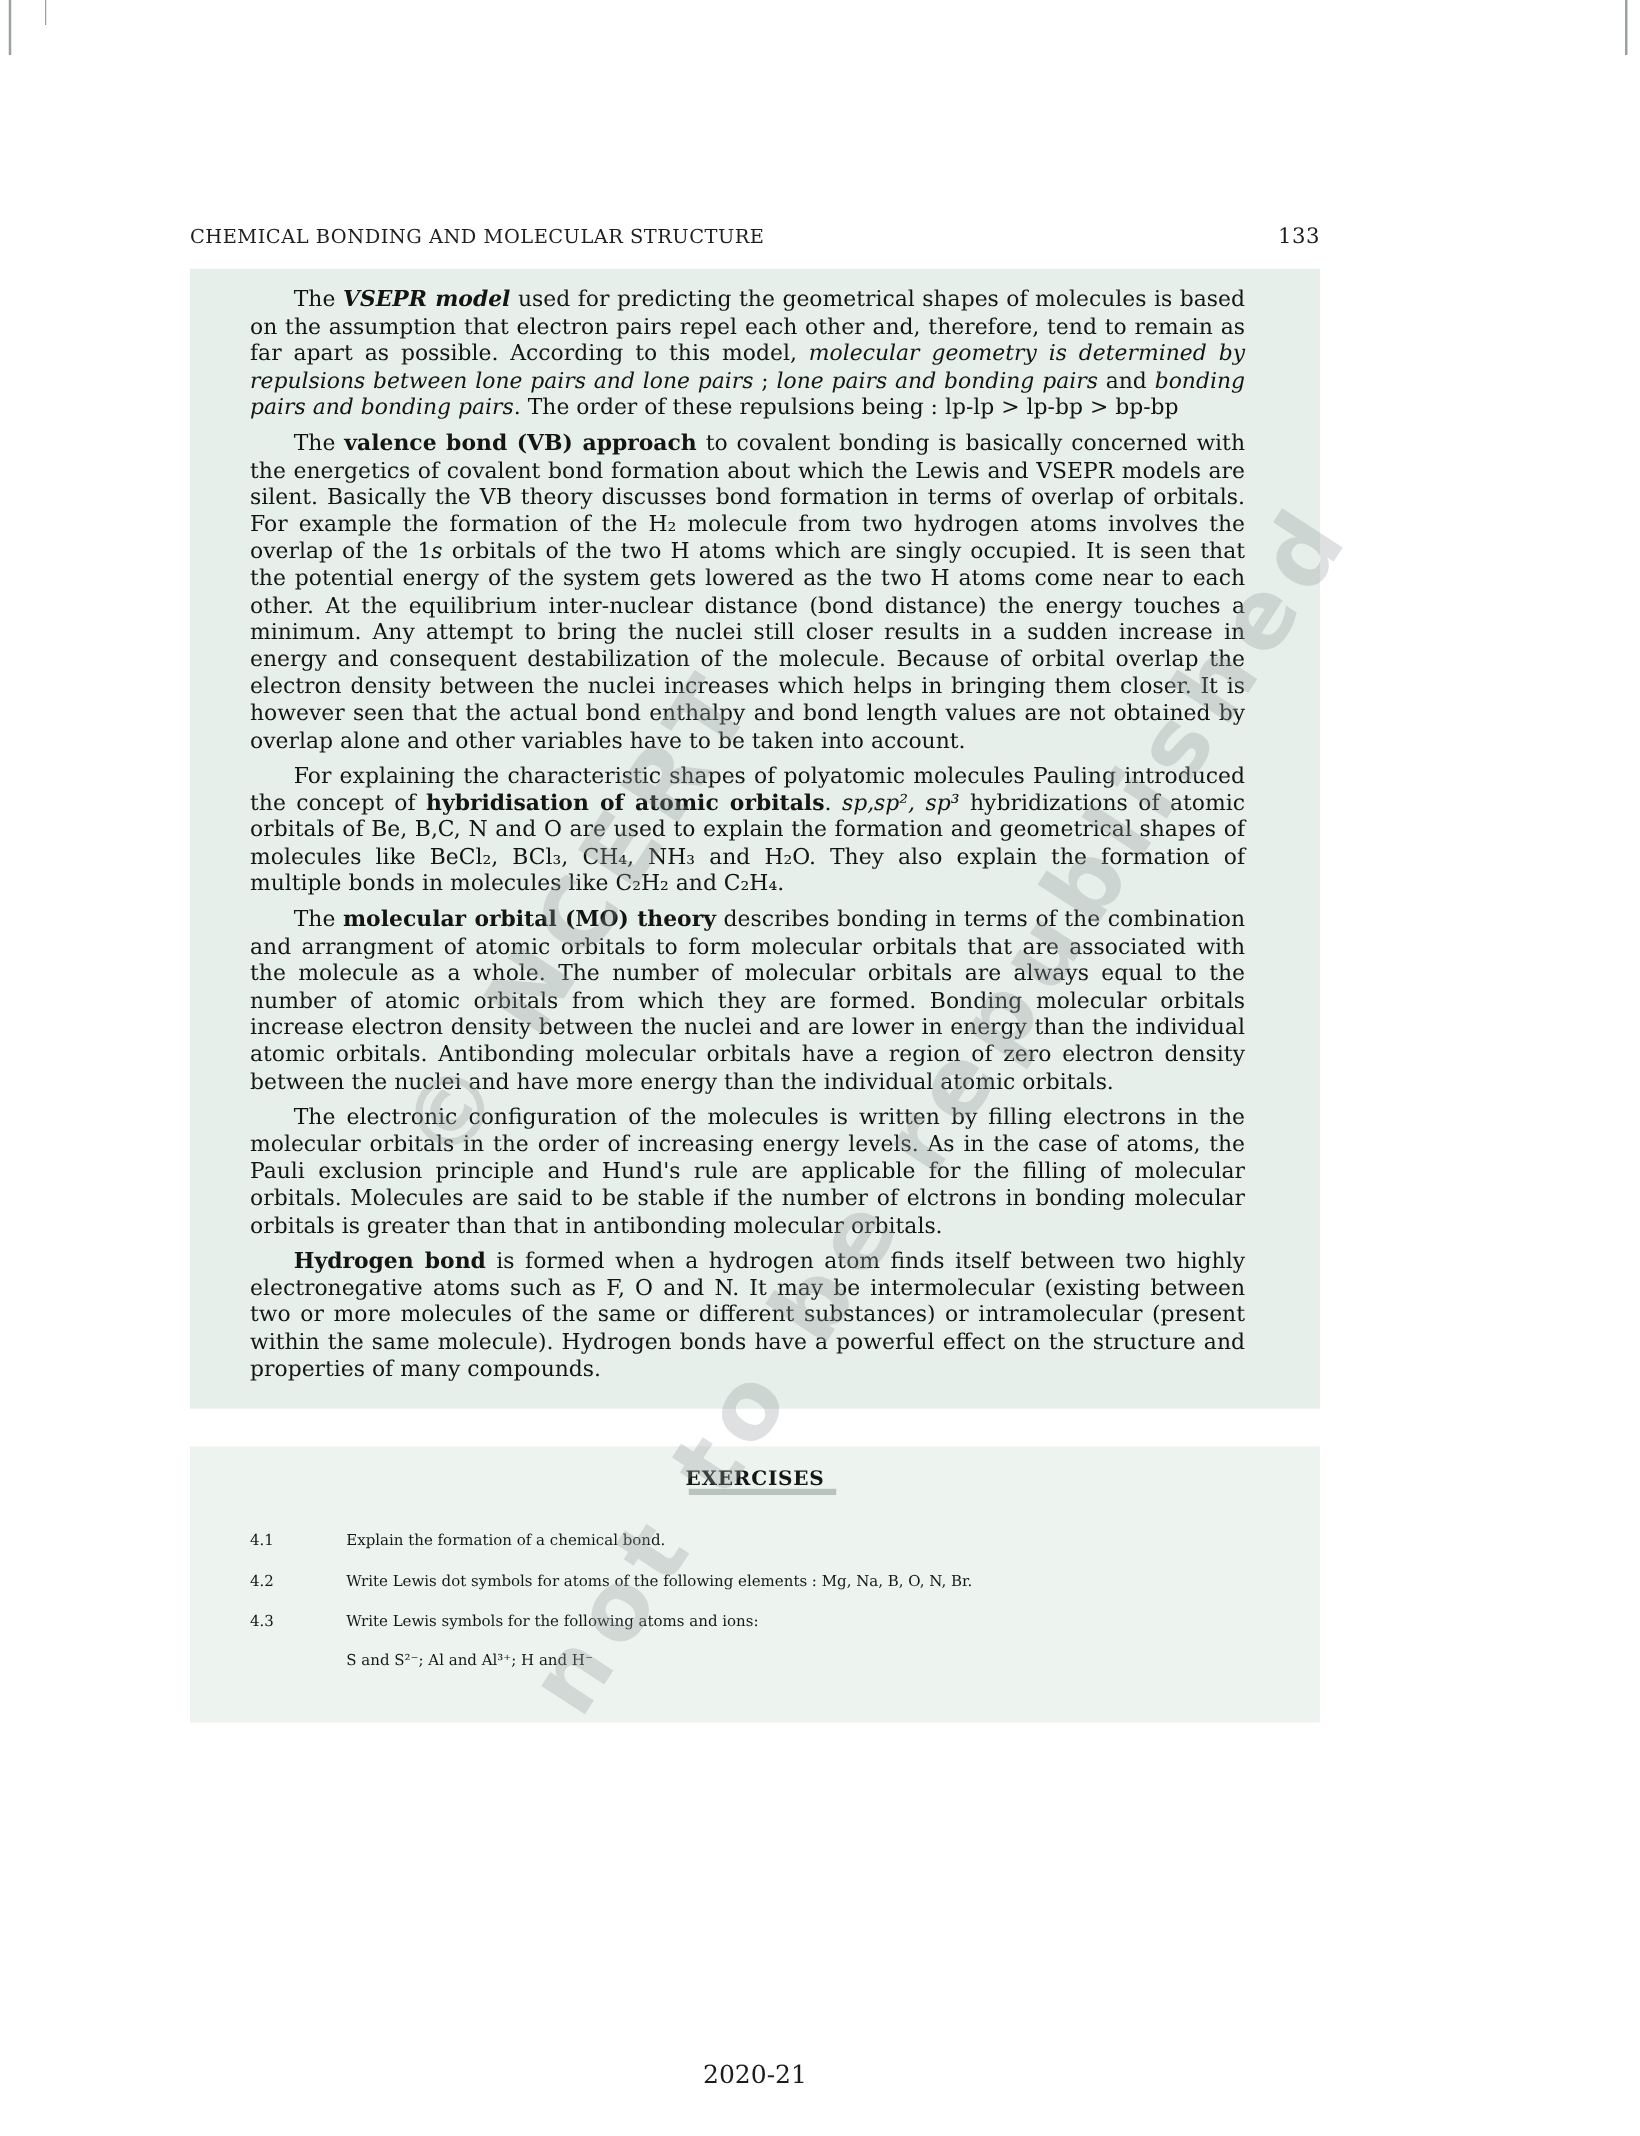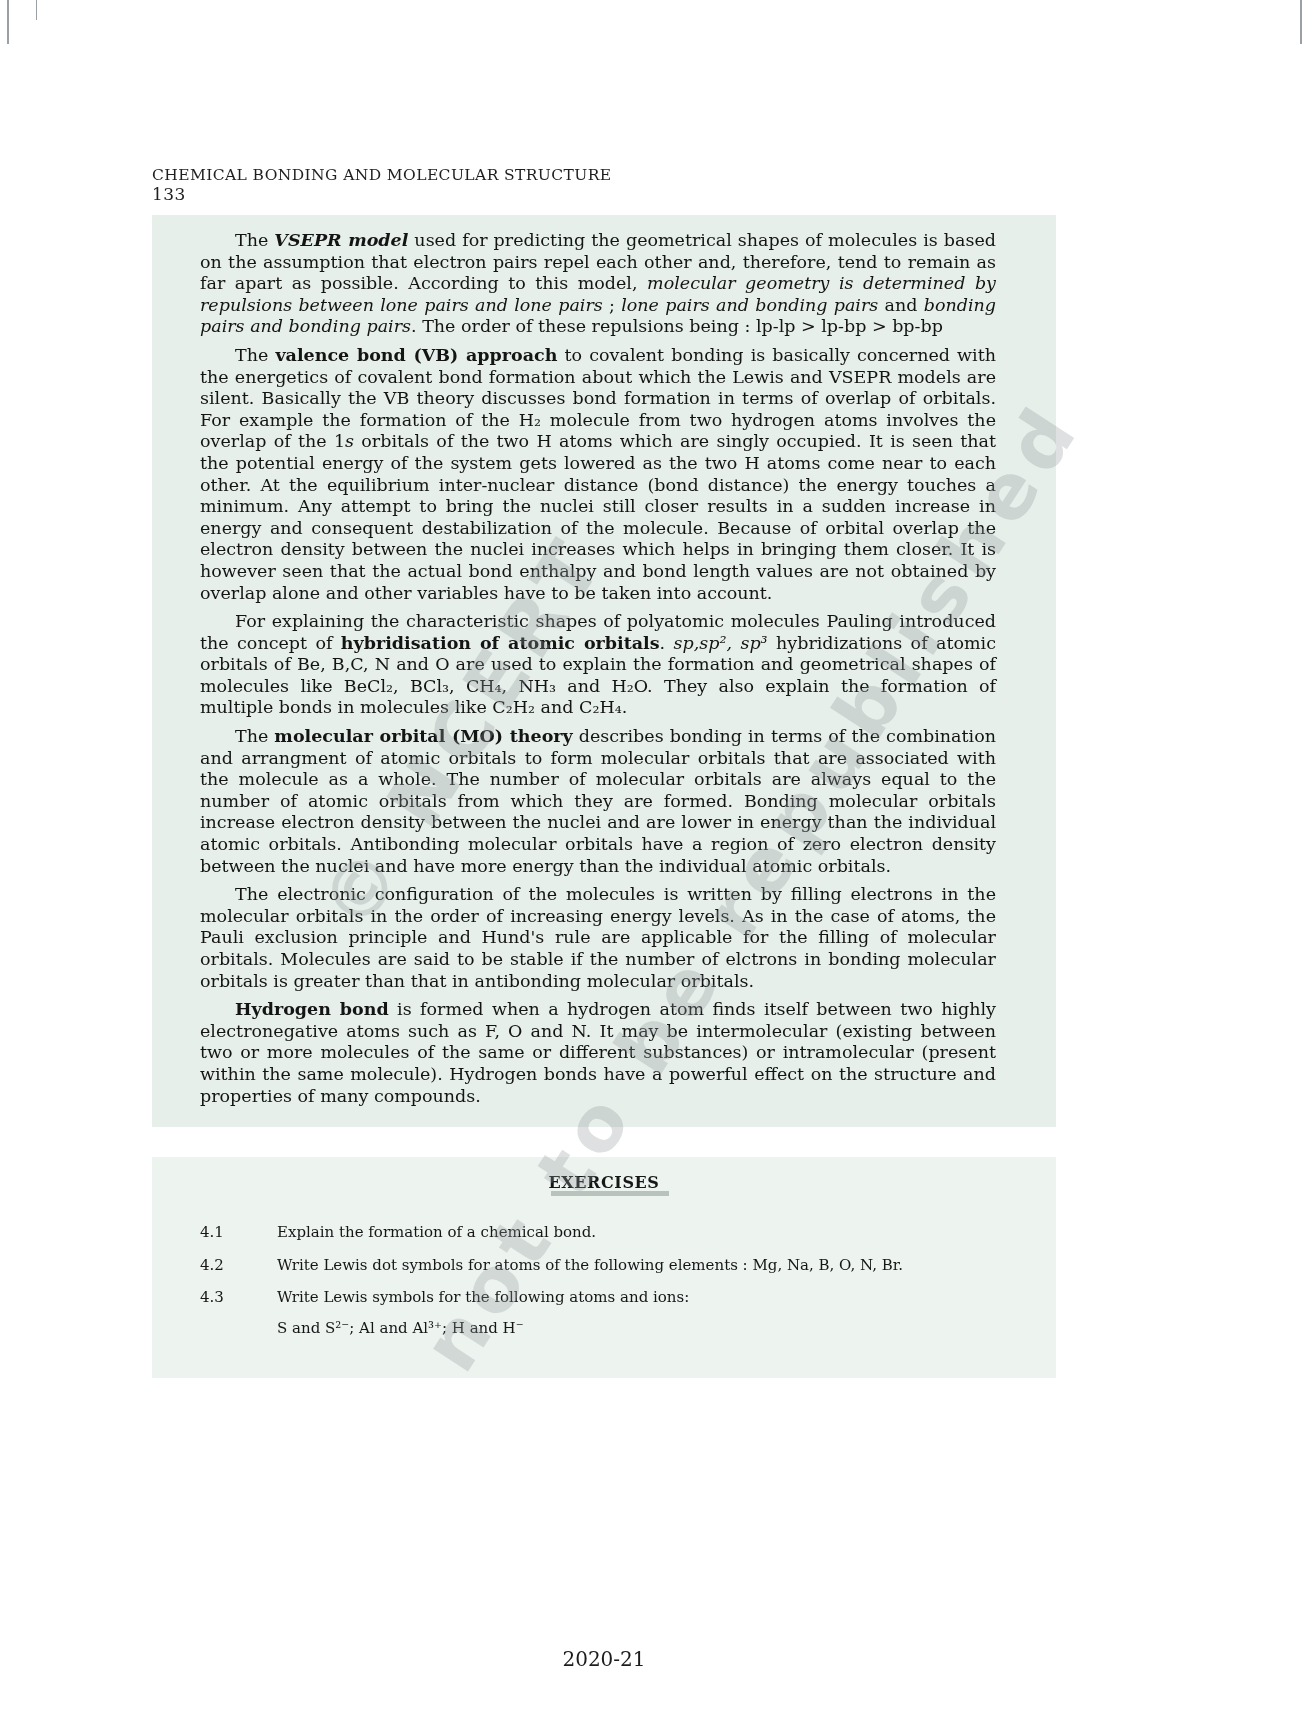--- a/index.html
+++ b/index.html
@@ -7,23 +7,23 @@
     position:relative; width:1312px; height:1709px; background:#ffffff;
     font-family:"DejaVu Serif","Liberation Serif",serif; color:#161616;
     overflow:hidden; margin:0 auto;
   }
   .crop { position:absolute; background:#9aa0a3; }
   .crop-l1 { left:7px; top:0; width:2px; height:44px; }
   .crop-l2 { left:36px; top:0; width:1px; height:20px; }
   .crop-r1 { left:1300px; top:0; width:2px; height:44px; }
 
   .running-header {
-    position:absolute; left:152px; top:166px; width:904px;
+    position:absolute; left:152px; top:179px; width:904px;
     display:flex; justify-content:space-between; align-items:baseline;
-    font-size:15.5px; letter-spacing:0.4px; color:#1f1f1f;flex-direction:column;
+    font-size:15.5px; letter-spacing:0.4px; color:#1f1f1f;
   }
   .running-title { white-space:nowrap; }
   .page-number { font-size:17px; }
 
   .summary-box {
     position:absolute; left:152px; top:215px; width:904px; box-sizing:border-box;
     padding:15px 60px 20px 48px; background:var(--panel-summary,#e6efe9);
   }
   .para {
     margin:0 0 7px 0; font-size:17.5px; line-height:21.6px;
@@ -46,21 +46,21 @@
   }
   .ex-heading-row { text-align:center; margin:0 0 30px 0; }
   .ex-heading {
     display:inline-block; position:relative; font-weight:bold; font-size:16px;
     letter-spacing:0.6px;
   }
   .ex-heading::after {
     content:""; position:absolute; left:3px; right:-9px; bottom:-4px; height:5px;
     background:#b9c3bd;
   }
-  .ex-item { display:flex; margin-bottom:11px; font-size:15px; line-height:21.6px; }
+  .ex-item { display:flex; margin-bottom:11px; font-size:12px; line-height:21.6px; }
   .ex-num { width:77px; flex:0 0 77px; }
   .ex-lines { flex:1; }
   .ex-line { margin:0; }
   .ex-line + .ex-line { margin-top:9px; }
   .ex-item-last .ex-line + .ex-line { margin-top:16px; }
 
   .footer {
     position:absolute; left:152px; top:1647px; width:904px; text-align:center;
     font-size:20px; color:#1c1c1c;
   }

